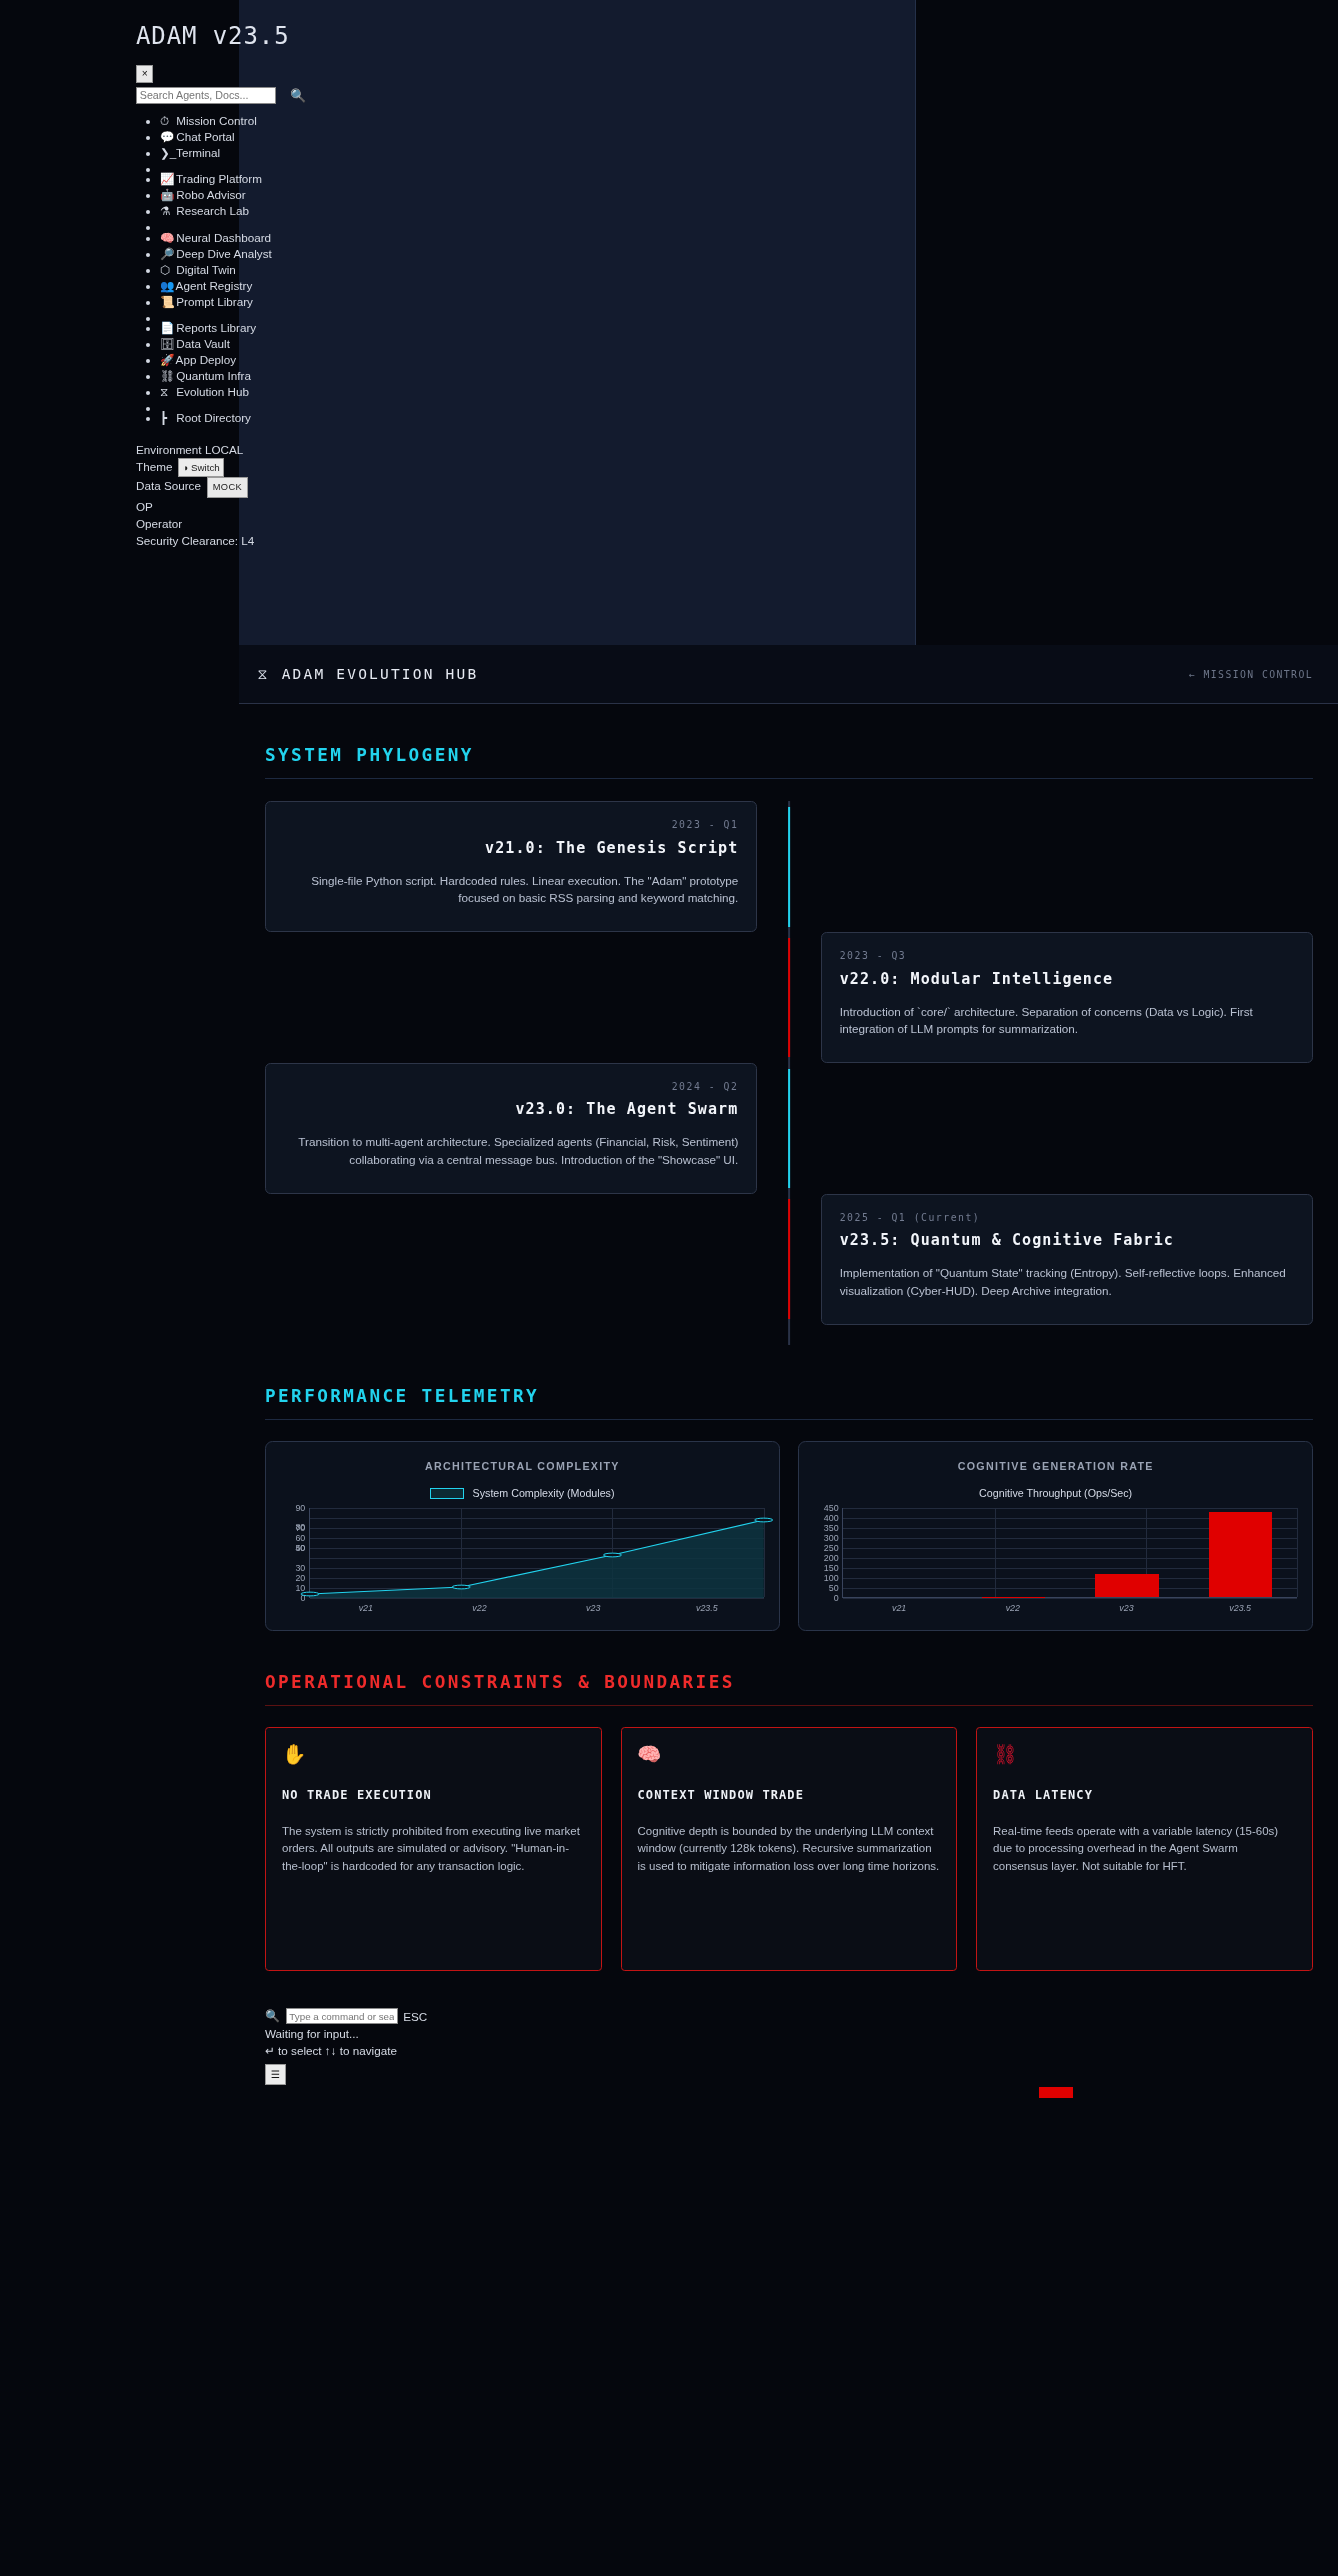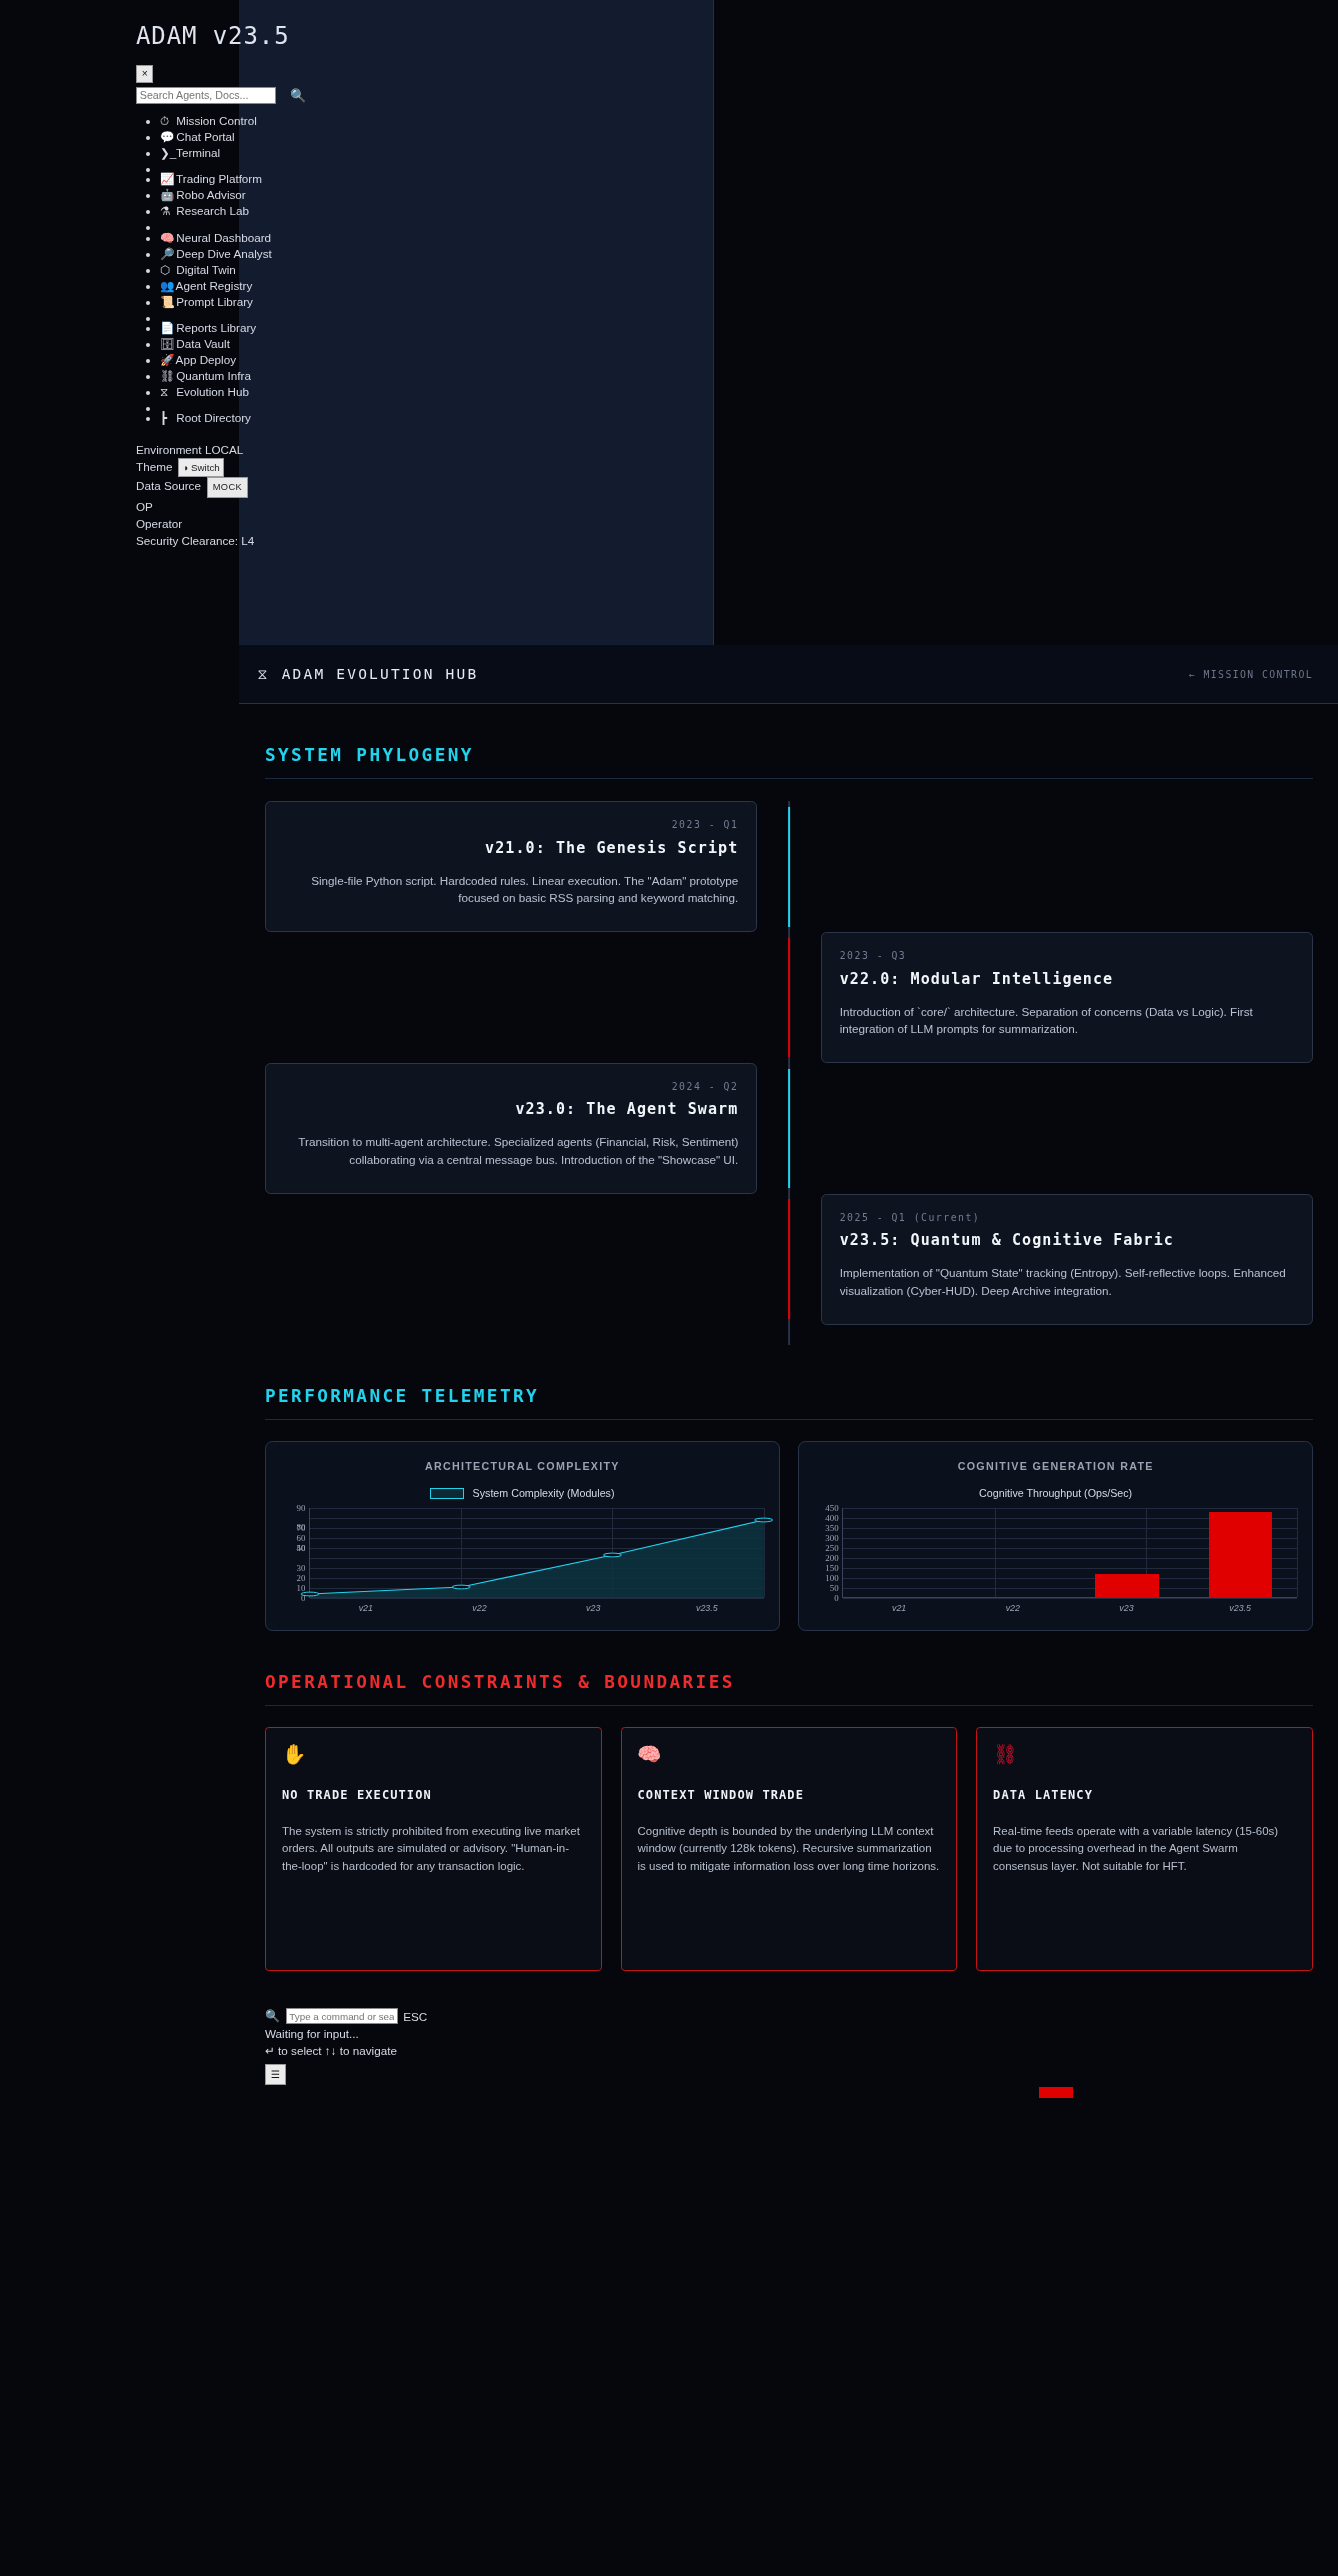--- a/index.html
+++ b/index.html
@@ -8,21 +8,21 @@
     background: #05070d;
     width: 1339px;
     font-family: "Liberation Sans", sans-serif;
   }
   body { position: relative; width: 1339px; min-height: 2576px; overflow: hidden; }
 
   
   .sidebar {
     position: absolute;
     left: 239px; top: 0;
-    width: 475px;
+    width: 677px;
     min-height: 645px;
     background: #131b2e;
     border-right: 0.9px solid #243049;
     padding: 0 0 7.5px 0;
   }
   .brand {
     font-family: "DejaVu Sans Mono", monospace;
     font-size: 24px;
     color: #dfe4ee;
     letter-spacing: 0.9px;
@@ -209,21 +209,21 @@
     margin-bottom: 15px;
   }
   .chart-legend {
     display: flex; align-items: center; justify-content: center;
     gap: 8.4px; margin-bottom: 9.3px;
     font-size: 10.7px; color: #d4dae6;
   }
   .legend-swatch { width: 34px; height: 11.2px; display: inline-block; }
   .legend-swatch.line { border: 1.9px solid #22d3ee; background: #0c2a33; }
   .legend-swatch.bar  { background: #e00000; }
-  .plot-wrap { display: flex; font-family: Liberation Serif, serif; }
+  .plot-wrap { display: flex; }
   .y-axis {
     width: 28px;
     position: relative;
     font-size: 8.9px;
     color: #9aa3b4;
     text-align: right;
     padding-right: 3.7px;
   }
   .y-axis span { position: absolute; right: 3.7px; transform: translateY(-50%); white-space: nowrap; }
   .plot {

